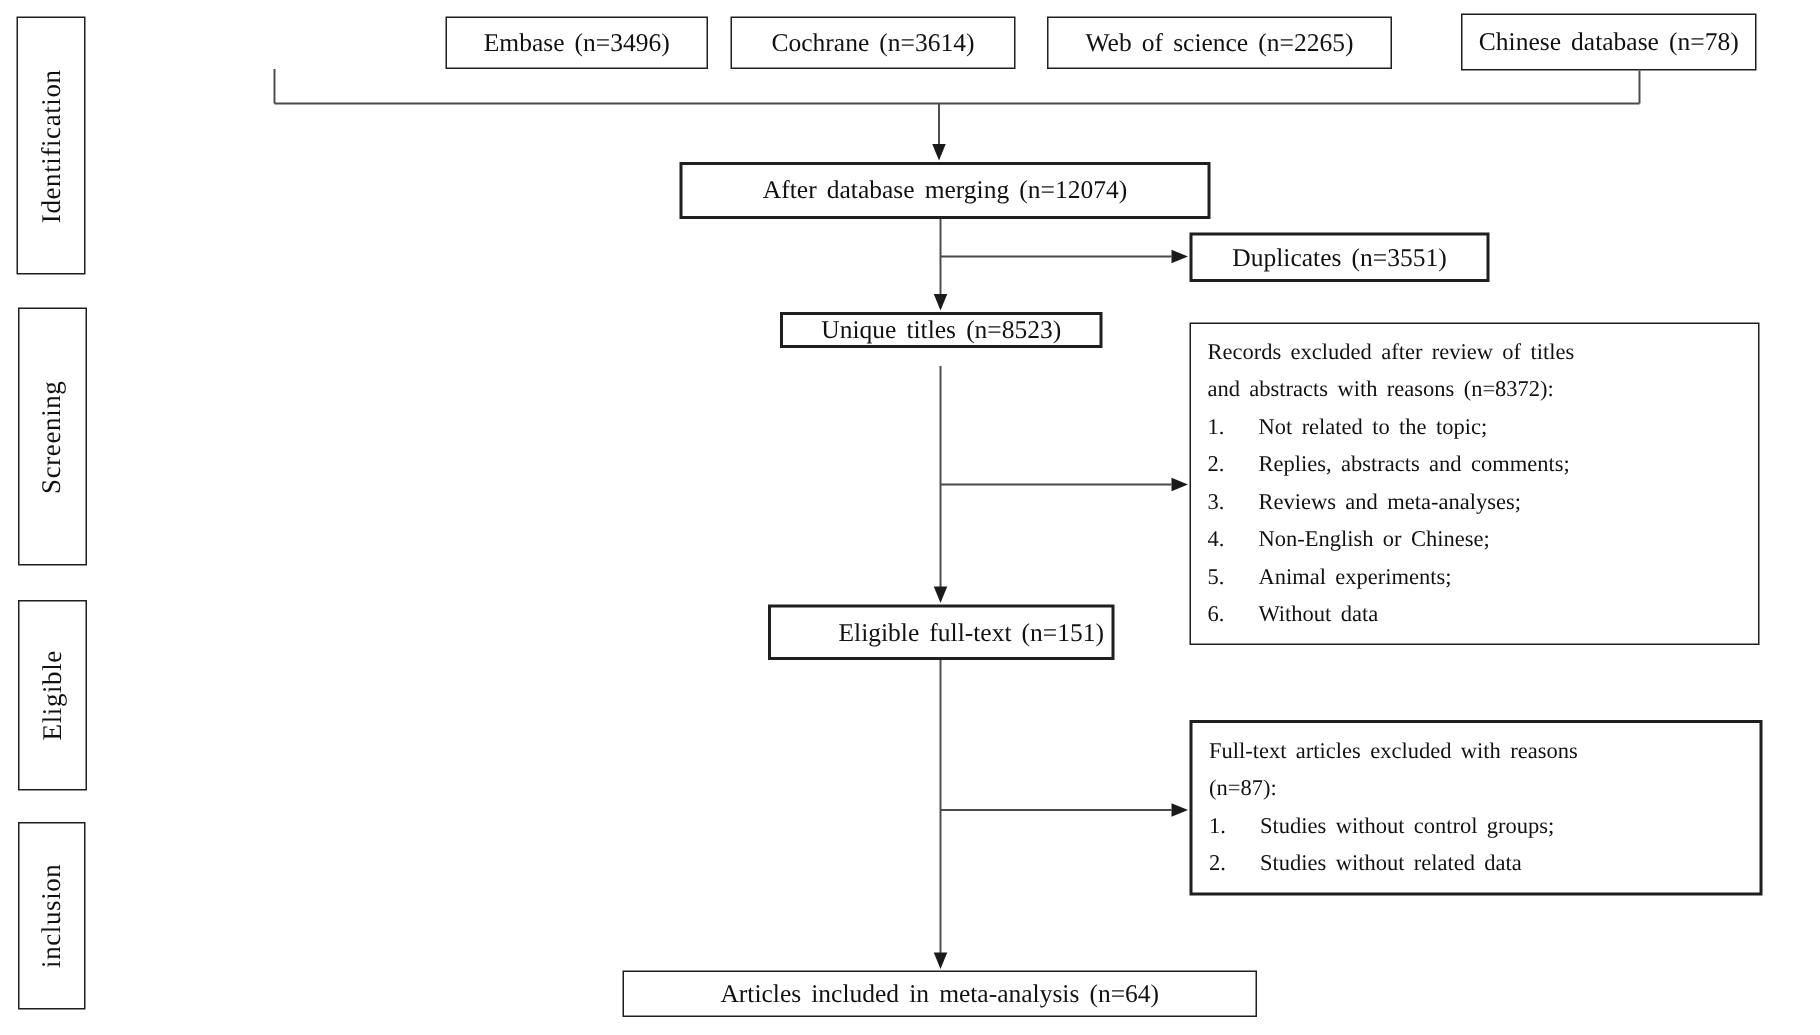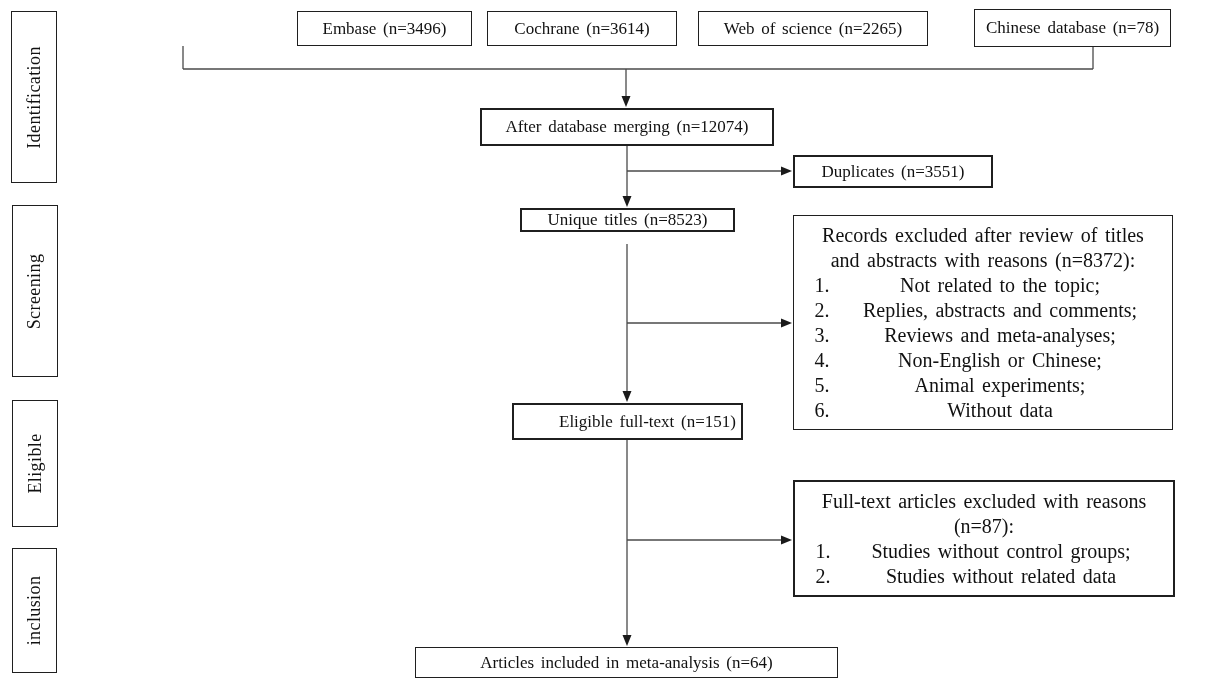--- a/index.html
+++ b/index.html
@@ -61,25 +61,25 @@
     transform: rotate(-90deg);
     white-space: nowrap;
     font-size: 18px;
     letter-spacing: 0.4px;
   }
   .reason-box {
     position: absolute;
     box-sizing: border-box;
     background: #ffffff;
     border: 1.8px solid #1f1f1f;
-    font-size: 20px;
+    font-size: 15px;
     line-height: 25px;
     word-spacing: 2.5px;
     padding: 7px 11px 4px 11px;
-    text-align: center;
+    text-align: left;
   }
   .reason-item {
     display: flex;
   }
   .reason-item .num {
     width: 34px;
     flex: none;
   }
   .reason-item .itxt {
     flex: 1;
@@ -137,21 +137,21 @@
   <div class="box" style="left:487px; top:11px; width:190px; height:35px;">
     <span>Cochrane (n=3614)</span>
   </div>
   <div class="box" style="left:698px; top:11px; width:230px; height:35px;">
     <span>Web of science (n=2265)</span>
   </div>
   <div class="box" style="left:974px; top:9px; width:197px; height:38px;">
     <span>Chinese database (n=78)</span>
   </div>
 
-  <div class="box thick" style="left:480px; top:108px; width:294px; height:38px;">
+  <div class="box thick" style="left:453px; top:108px; width:354px; height:38px;">
     <span>After database merging (n=12074)</span>
   </div>
   <div class="box thick" style="left:520px; top:208px; width:215px; height:24px;">
     <span>Unique titles (n=8523)</span>
   </div>
   <div class="box thick" style="left:512px; top:403px; width:231px; height:37px;padding-left:40px;">
     <span>Eligible full-text (n=151)</span>
   </div>
   <div class="box" style="left:415px; top:647px; width:423px; height:31px;">
     <span>Articles included in meta-analysis (n=64)</span>

